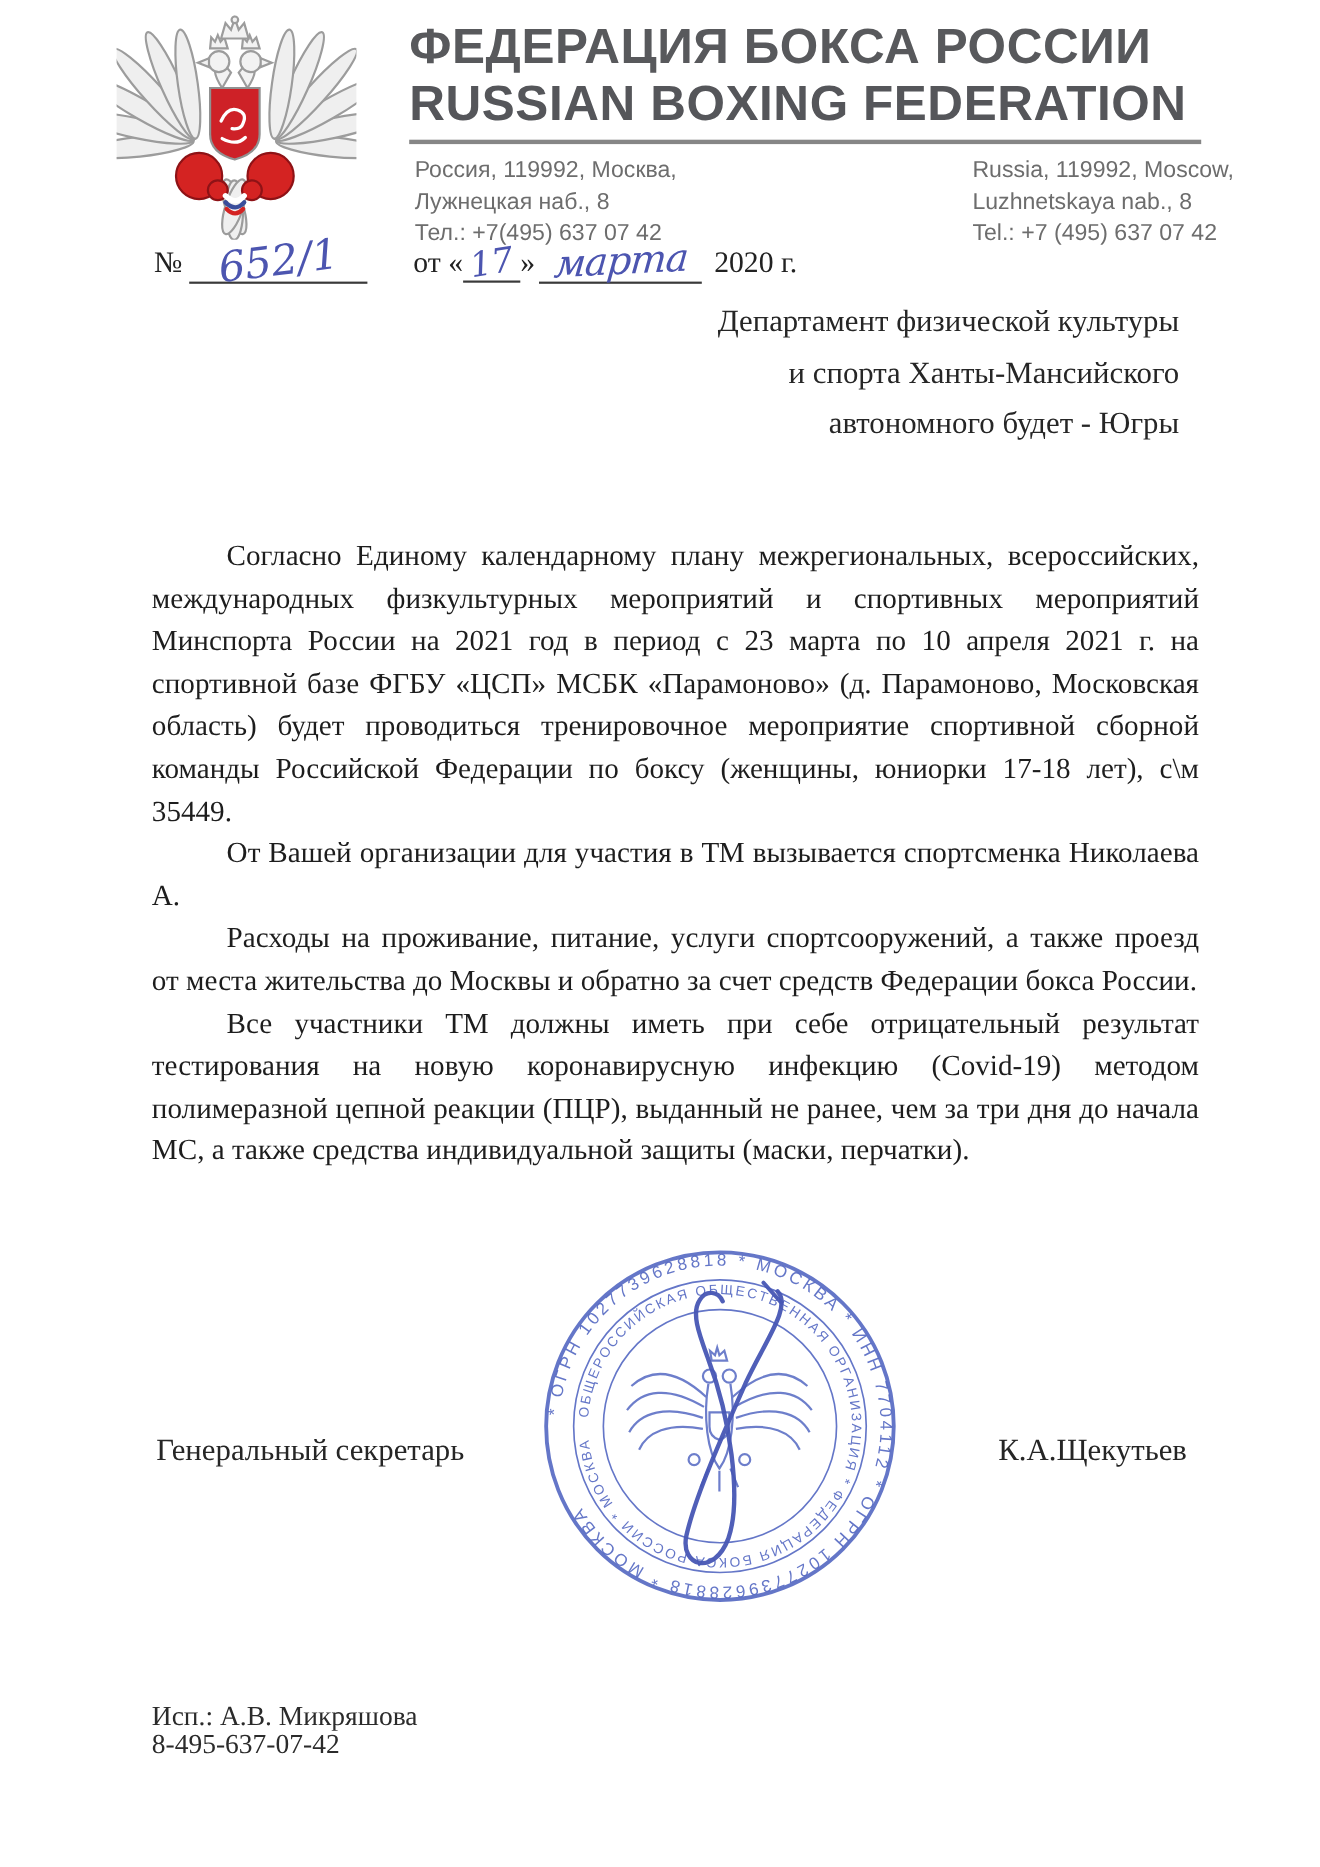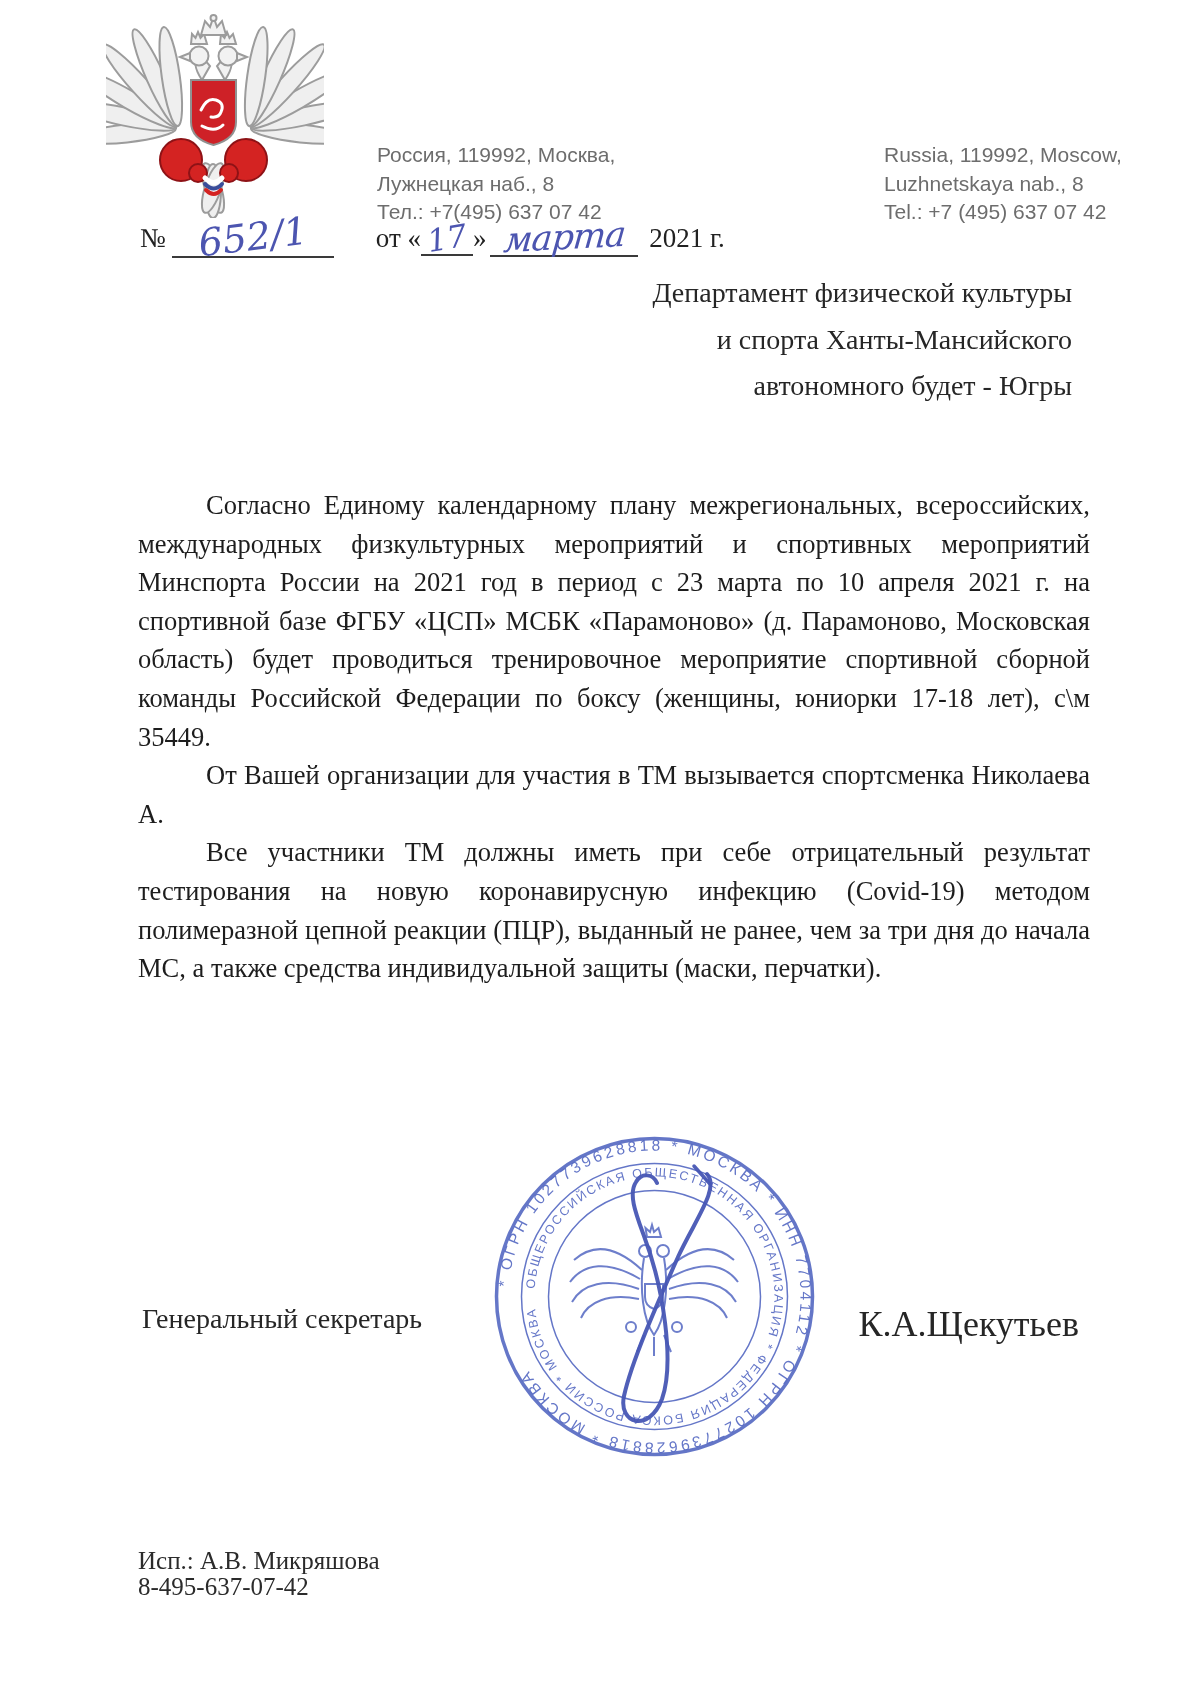--- a/index.html
+++ b/index.html
@@ -40,21 +40,21 @@
     font-size:28px;line-height:46.5px;color:#262626;
   }
   
   .body-text{
     position:absolute;left:138px;top:486px;width:952px;
     font-size:26.5px;line-height:38.6px;text-align:justify;color:#1d1d1d;
   }
   .body-text p{margin:0;text-indent:68px;}
   
   .sig-title{position:absolute;left:142px;top:1303px;font-size:28px;color:#262626;}
-  .sig-name{position:absolute;right:121px;top:1303px;font-size:36px;color:#262626;}
+  .sig-name{position:absolute;right:121px;top:1303px;font-size:28px;color:#262626;}
   .stamp{position:absolute;left:482px;top:1124px;}
   
   .footer{position:absolute;left:138px;top:1548px;font-size:25px;line-height:26px;color:#2b2b2b;}
 </style>
 </head>
 <body>
 
 <div class="page">
 
   <svg class="emblem" width="218" height="208" viewBox="0 0 218 208">
@@ -108,46 +108,52 @@
       <circle cx="92" cy="163" r="9" fill="#d42322"></circle>
       <circle cx="123" cy="163" r="9" fill="#d42322"></circle>
     </g>
     <g fill="none" stroke-linecap="round">
       <path d="M99 168 q9 9 17 0" stroke="#ffffff" stroke-width="5"></path>
       <path d="M99 174 q9 9 17 0" stroke="#3a4d9b" stroke-width="4"></path>
       <path d="M100 180 q8 8 15 0" stroke="#d42322" stroke-width="4"></path>
     </g>
   </svg>
 
+  <div class="title-block">
+    <div class="title-ru">ФЕДЕРАЦИЯ БОКСА РОССИИ</div>
+    <div class="title-en">RUSSIAN BOXING FEDERATION</div>
+    <div class="header-divider"></div>
+  </div>
   <div class="addr addr-ru">
     <div>Россия, 119992, Москва,</div>
     <div>Лужнецкая наб., 8</div>
     <div>Тел.: +7(495) 637 07 42</div>
   </div>
   <div class="addr addr-en">
     <div>Russia, 119992, Moscow,</div>
     <div>Luzhnetskaya nab., 8</div>
     <div>Tel.: +7 (495) 637 07 42</div>
   </div>
 
   <div class="refline">
     <span>№</span><span class="slot slot-num"><span class="hw hw-num">652/1</span></span><span>от</span>
     <span>«</span><span class="slot slot-day"><span class="hw hw-day">17</span></span><span>»</span><span class="slot slot-month"><span class="hw hw-month">марта</span></span>
-    <span>2021 г.</span>
+    <span>2020 г.</span>
   </div>
 
   <div class="recipient">
     <div>Департамент физической культуры</div>
     <div>и спорта Ханты-Мансийского</div>
     <div>автономного будет - Югры</div>
   </div>
 
   <div class="body-text">
     <p>Согласно Единому календарному плану межрегиональных, всероссийских, международных физкультурных мероприятий и спортивных мероприятий Минспорта России на 2021 год в период с 23 марта по 10 апреля 2021 г. на спортивной базе ФГБУ «ЦСП» МСБК «Парамоново» (д. Парамоново, Московская область) будет проводиться тренировочное мероприятие спортивной сборной команды Российской Федерации по боксу (женщины, юниорки 17-18 лет), с\м 35449.</p>
     <p>От Вашей организации для участия в ТМ вызывается спортсменка Николаева А.</p>
+    <p>Расходы на проживание, питание, услуги спортсооружений, а также проезд от места жительства до Москвы и обратно за счет средств Федерации бокса России.</p>
     <p>Все участники ТМ должны иметь при себе отрицательный результат тестирования на новую коронавирусную инфекцию (Covid-19) методом полимеразной цепной реакции (ПЦР), выданный не ранее, чем за три дня до начала МС, а также средства индивидуальной защиты (маски, перчатки).</p>
   </div>
 
   <div class="sig-title">Генеральный секретарь</div>
   <div class="sig-name">К.А.Щекутьев</div>
 
   <svg class="stamp" width="345" height="345" viewBox="0 0 345 345">
     <defs>
       <path id="ringOuter" d="M26.5,172.5 A146,146 0 0 1 318.5,172.5 A146,146 0 0 1 26.5,172.5"></path>
       <path id="ringInner" d="M52.5,172.5 A120,120 0 0 1 292.5,172.5 A120,120 0 0 1 52.5,172.5"></path>

